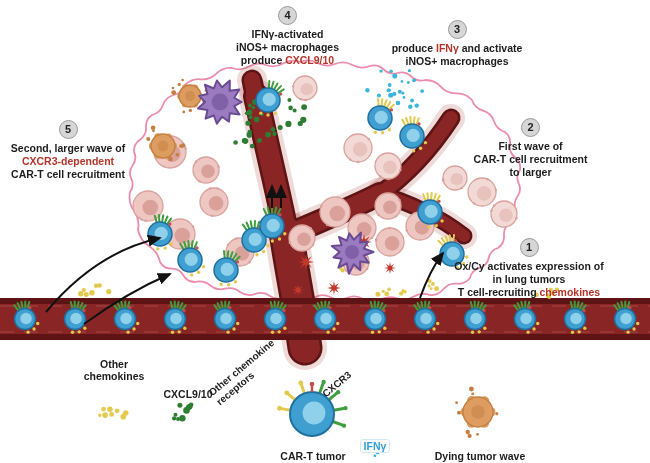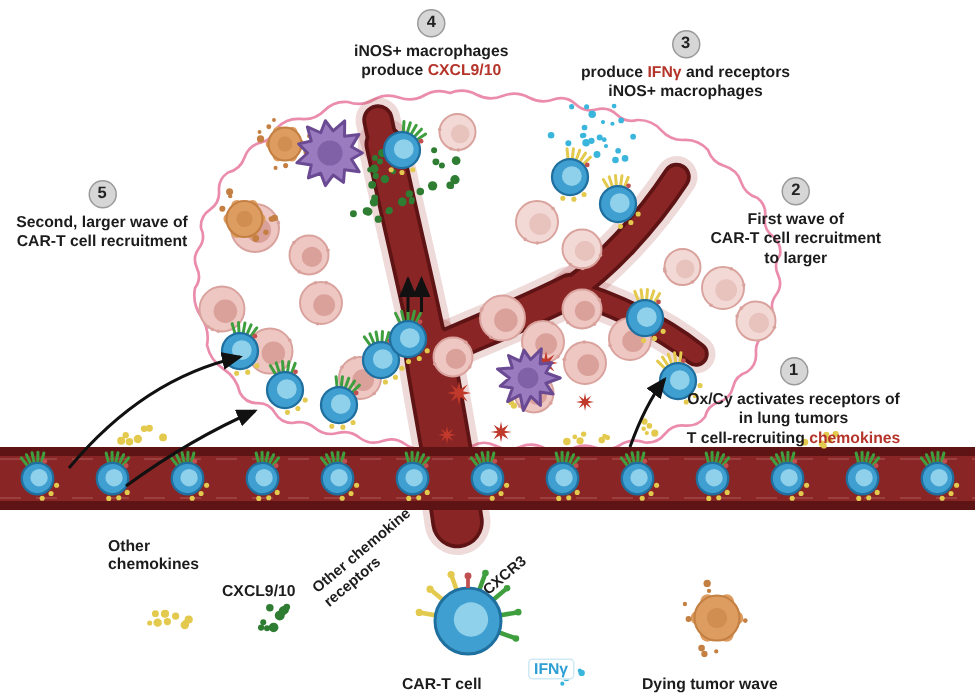--- a/index.html
+++ b/index.html
@@ -5,21 +5,21 @@
   html,body{margin:0;padding:0;background:#fff;}
   .fig{position:relative;width:650px;height:463px;background:#fff;overflow:hidden;
        font-family:"Liberation Sans",sans-serif;}
   .fig svg{position:absolute;left:0;top:0;}
   .ann{position:absolute;text-align:center;font-weight:bold;font-size:10.5px;
        line-height:13px;color:#1c1c1c;}
   .num{width:19px;height:19px;border-radius:50%;background:#d6d6d6;border:1px solid #9a9a9a;
        margin:0 auto 3px auto;line-height:17px;font-size:11px;text-align:center;color:#222;
        box-sizing:border-box;}
   .red{color:#b5342a;}
-  .leg{position:absolute;font-weight:bold;font-size:10.5px;
+  .leg{position:absolute;text-align:center;font-weight:bold;font-size:10.5px;
        line-height:12px;color:#1c1c1c;}
   .rot{transform:rotate(-40deg);transform-origin:left bottom;text-align:left;font-size:10px;}
   .ifn span{color:#2e9fd4;background:#fff;border:1px solid #cfe9f5;border-radius:3px;
        padding:0 3px;font-size:10.5px;}
 </style>
 </head>
 <body>
 
 <div class="fig">
   <svg id="art" width="650" height="463" viewBox="0 0 650 463">
@@ -742,53 +742,55 @@
           <circle cx="471.44362251057436" cy="388.96401157339005" r="2.4391152263374485" fill="#c47f42"></circle>
           <circle cx="469.6189413043888" cy="435.94803057064286" r="2.098945473251029" fill="#c47f42"></circle>
           <circle cx="472.6821475696756" cy="393.90566498515125" r="1.4559979423868312" fill="#c47f42"></circle>
           <circle cx="467.7221719225291" cy="432.0580374207017" r="2.210272633744856" fill="#c47f42"></circle>
         </g>
       </g>
     </svg>
 
   <div class="ann" style="left:205px;top:6px;width:165px">
     <div class="num">4</div>
+    <div><span>IFNγ-activated</span></div>
     <div><span>iNOS+ macrophages</span></div>
     <div><span>produce </span><span class="red">CXCL9/10</span></div>
   </div>
 
   <div class="ann" style="left:368px;top:20px;width:178px">
     <div class="num">3</div>
-    <div><span>produce </span><span class="red">IFNγ</span><span> and receptors</span></div>
+    <div><span>produce </span><span class="red">IFNγ</span><span> and activate</span></div>
     <div><span>iNOS+ macrophages</span></div>
   </div>
 
   <div class="ann" style="left:458px;top:118px;width:145px">
     <div class="num">2</div>
     <div><span>First wave of</span></div>
     <div><span>CAR-T cell recruitment</span></div>
     <div><span>to larger</span></div>
   </div>
 
   <div class="ann" style="left:2px;top:120px;width:132px">
     <div class="num">5</div>
     <div><span>Second, larger wave of</span></div>
+    <div><span class="red">CXCR3-dependent</span></div>
     <div><span>CAR-T cell recruitment</span></div>
   </div>
 
   <div class="ann" style="left:438px;top:238px;width:182px">
     <div class="num">1</div>
-    <div><span>Ox/Cy activates receptors of</span></div>
+    <div><span>Ox/Cy activates expression of</span></div>
     <div><span>in lung tumors</span></div>
     <div><span>T cell-recruiting </span><span class="red">chemokines</span></div>
   </div>
 
   <div class="leg" style="left:72px;top:358px;width:84px">
     <div><span>Other</span></div>
     <div><span>chemokines</span></div>
   </div>
   <div class="leg" style="left:148px;top:388px;width:80px"><span>CXCL9/10</span></div>
   <div class="leg rot" style="left:222px;top:384px;width:88px"><span>Other chemokine receptors</span></div>
   <div class="leg rot" style="left:328px;top:388px;width:52px"><span>CXCR3</span></div>
-  <div class="leg" style="left:268px;top:450px;width:90px"><span>CAR-T cell</span></div>
+  <div class="leg" style="left:268px;top:450px;width:90px"><span>CAR-T tumor</span></div>
   <div class="leg ifn" style="left:352px;top:440px;width:46px"><span>IFNγ</span></div>
   <div class="leg" style="left:428px;top:450px;width:104px"><span>Dying tumor wave</span></div>
 </div>
 
 </body></html>

